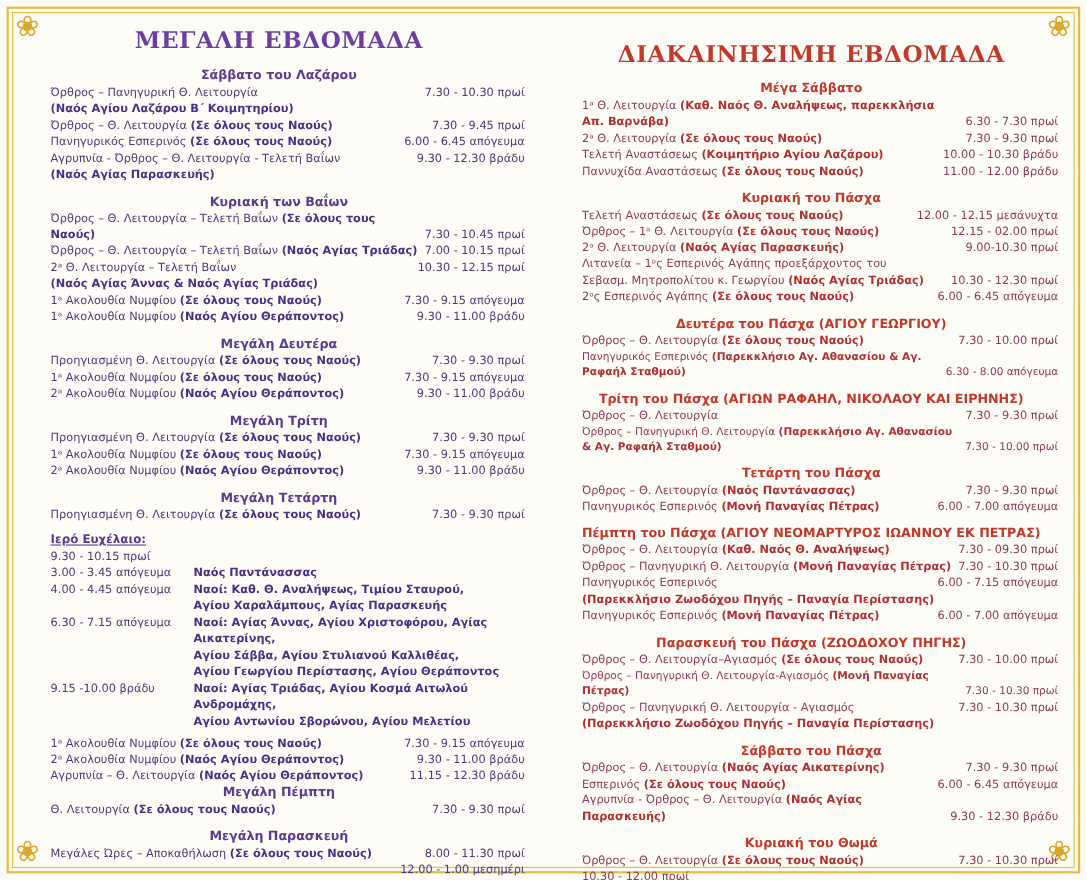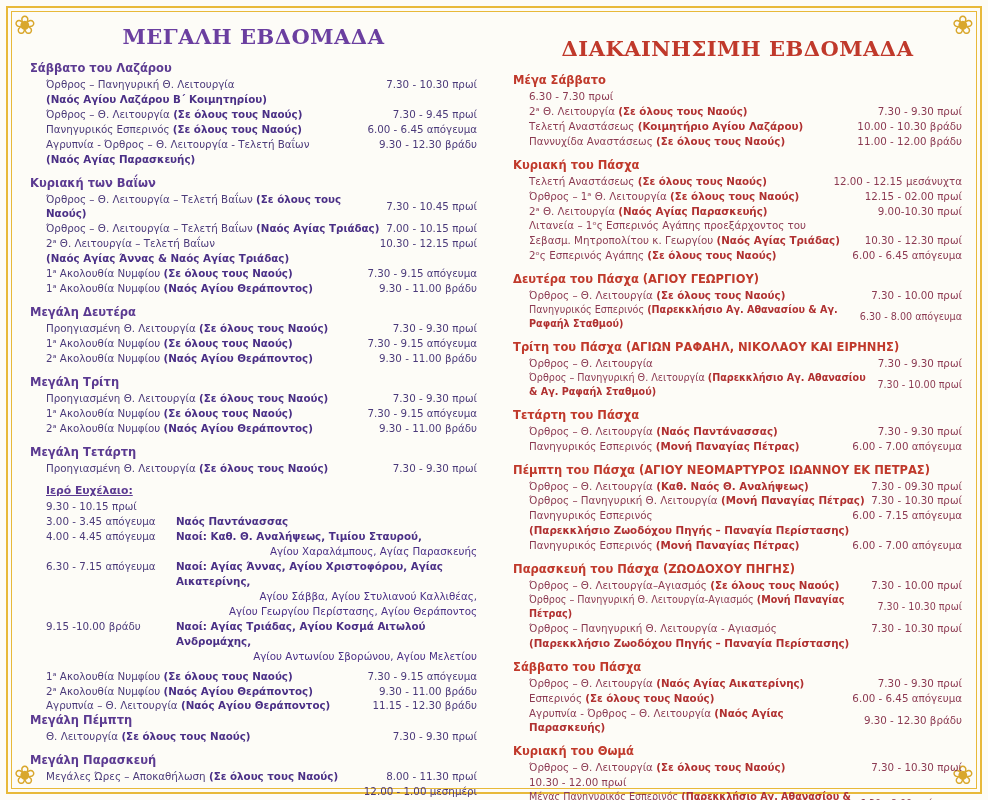--- a/index.html
+++ b/index.html
@@ -71,27 +71,28 @@
   .title-left { color: #6b3fa0; }
   .title-right { color: #c0392b; }
 
   .section {
     margin-bottom: 9px;
   }
   .section-head {
     font-size: 11.5px;
     font-weight: bold;
     margin: 0 0 2px 0;
+    text-align: center;
   }
   .left .section-head { color: #5b3a91; }
   .right .section-head { color: #c0392b; }
 
   .row {
     display: flex;
-    align-items: center;
+    align-items: flex-end;
     font-size: 10.3px;
     line-height: 1.45;
     padding-left: 16px;
   }
   .row .desc {
     flex: 1 1 auto;
     padding-right: 6px;
   }
   .row .time {
     flex: 0 0 auto;
@@ -121,23 +122,22 @@
   }
   .unction-row .u-desc {
     flex: 1 1 auto;
     font-weight: bold;
     color: #4a2f86;
   }
   .unction-cont {
     padding-left: 146px;
     font-size: 10.3px;
     line-height: 1.45;
-    font-weight: normal;
+    font-weight: bold;
     color: #4a2f86;
-    text-align: right;
   }
   .unction-head {
     font-size: 10.8px;
     font-weight: bold;
     color: #5b3a91;
     padding-left: 16px;
     margin-top: 5px;
     margin-bottom: 2px;
     text-decoration: underline;
   }
@@ -308,20 +308,21 @@
             </div>
           </div>
         </div>
     </div>
     <div class="col col-right right">
       <div class="col-title title-right">ΔΙΑΚΑΙΝΗΣΙΜΗ ΕΒΔΟΜΑΔΑ</div>
       <div id="right-sections">
           <div class="section">
             <div class="section-head">Μέγα Σάββατο</div>
             <div class="row">
+              <div class="desc"><span>1ᵃ Θ. Λειτουργία </span><span class="hl">(Καθ. Ναός Θ. Αναλήψεως, παρεκκλήσια Απ. Βαρνάβα)</span></div>
               <div class="time">6.30 - 7.30 πρωί</div>
             </div>
             <div class="row">
               <div class="desc"><span>2ᵃ Θ. Λειτουργία </span><span class="hl">(Σε όλους τους Ναούς)</span></div>
               <div class="time">7.30 - 9.30 πρωί</div>
             </div>
             <div class="row">
               <div class="desc"><span>Τελετή Αναστάσεως </span><span class="hl">(Κοιμητήριο Αγίου Λαζάρου)</span></div>
               <div class="time">10.00 - 10.30 βράδυ</div>
             </div>

